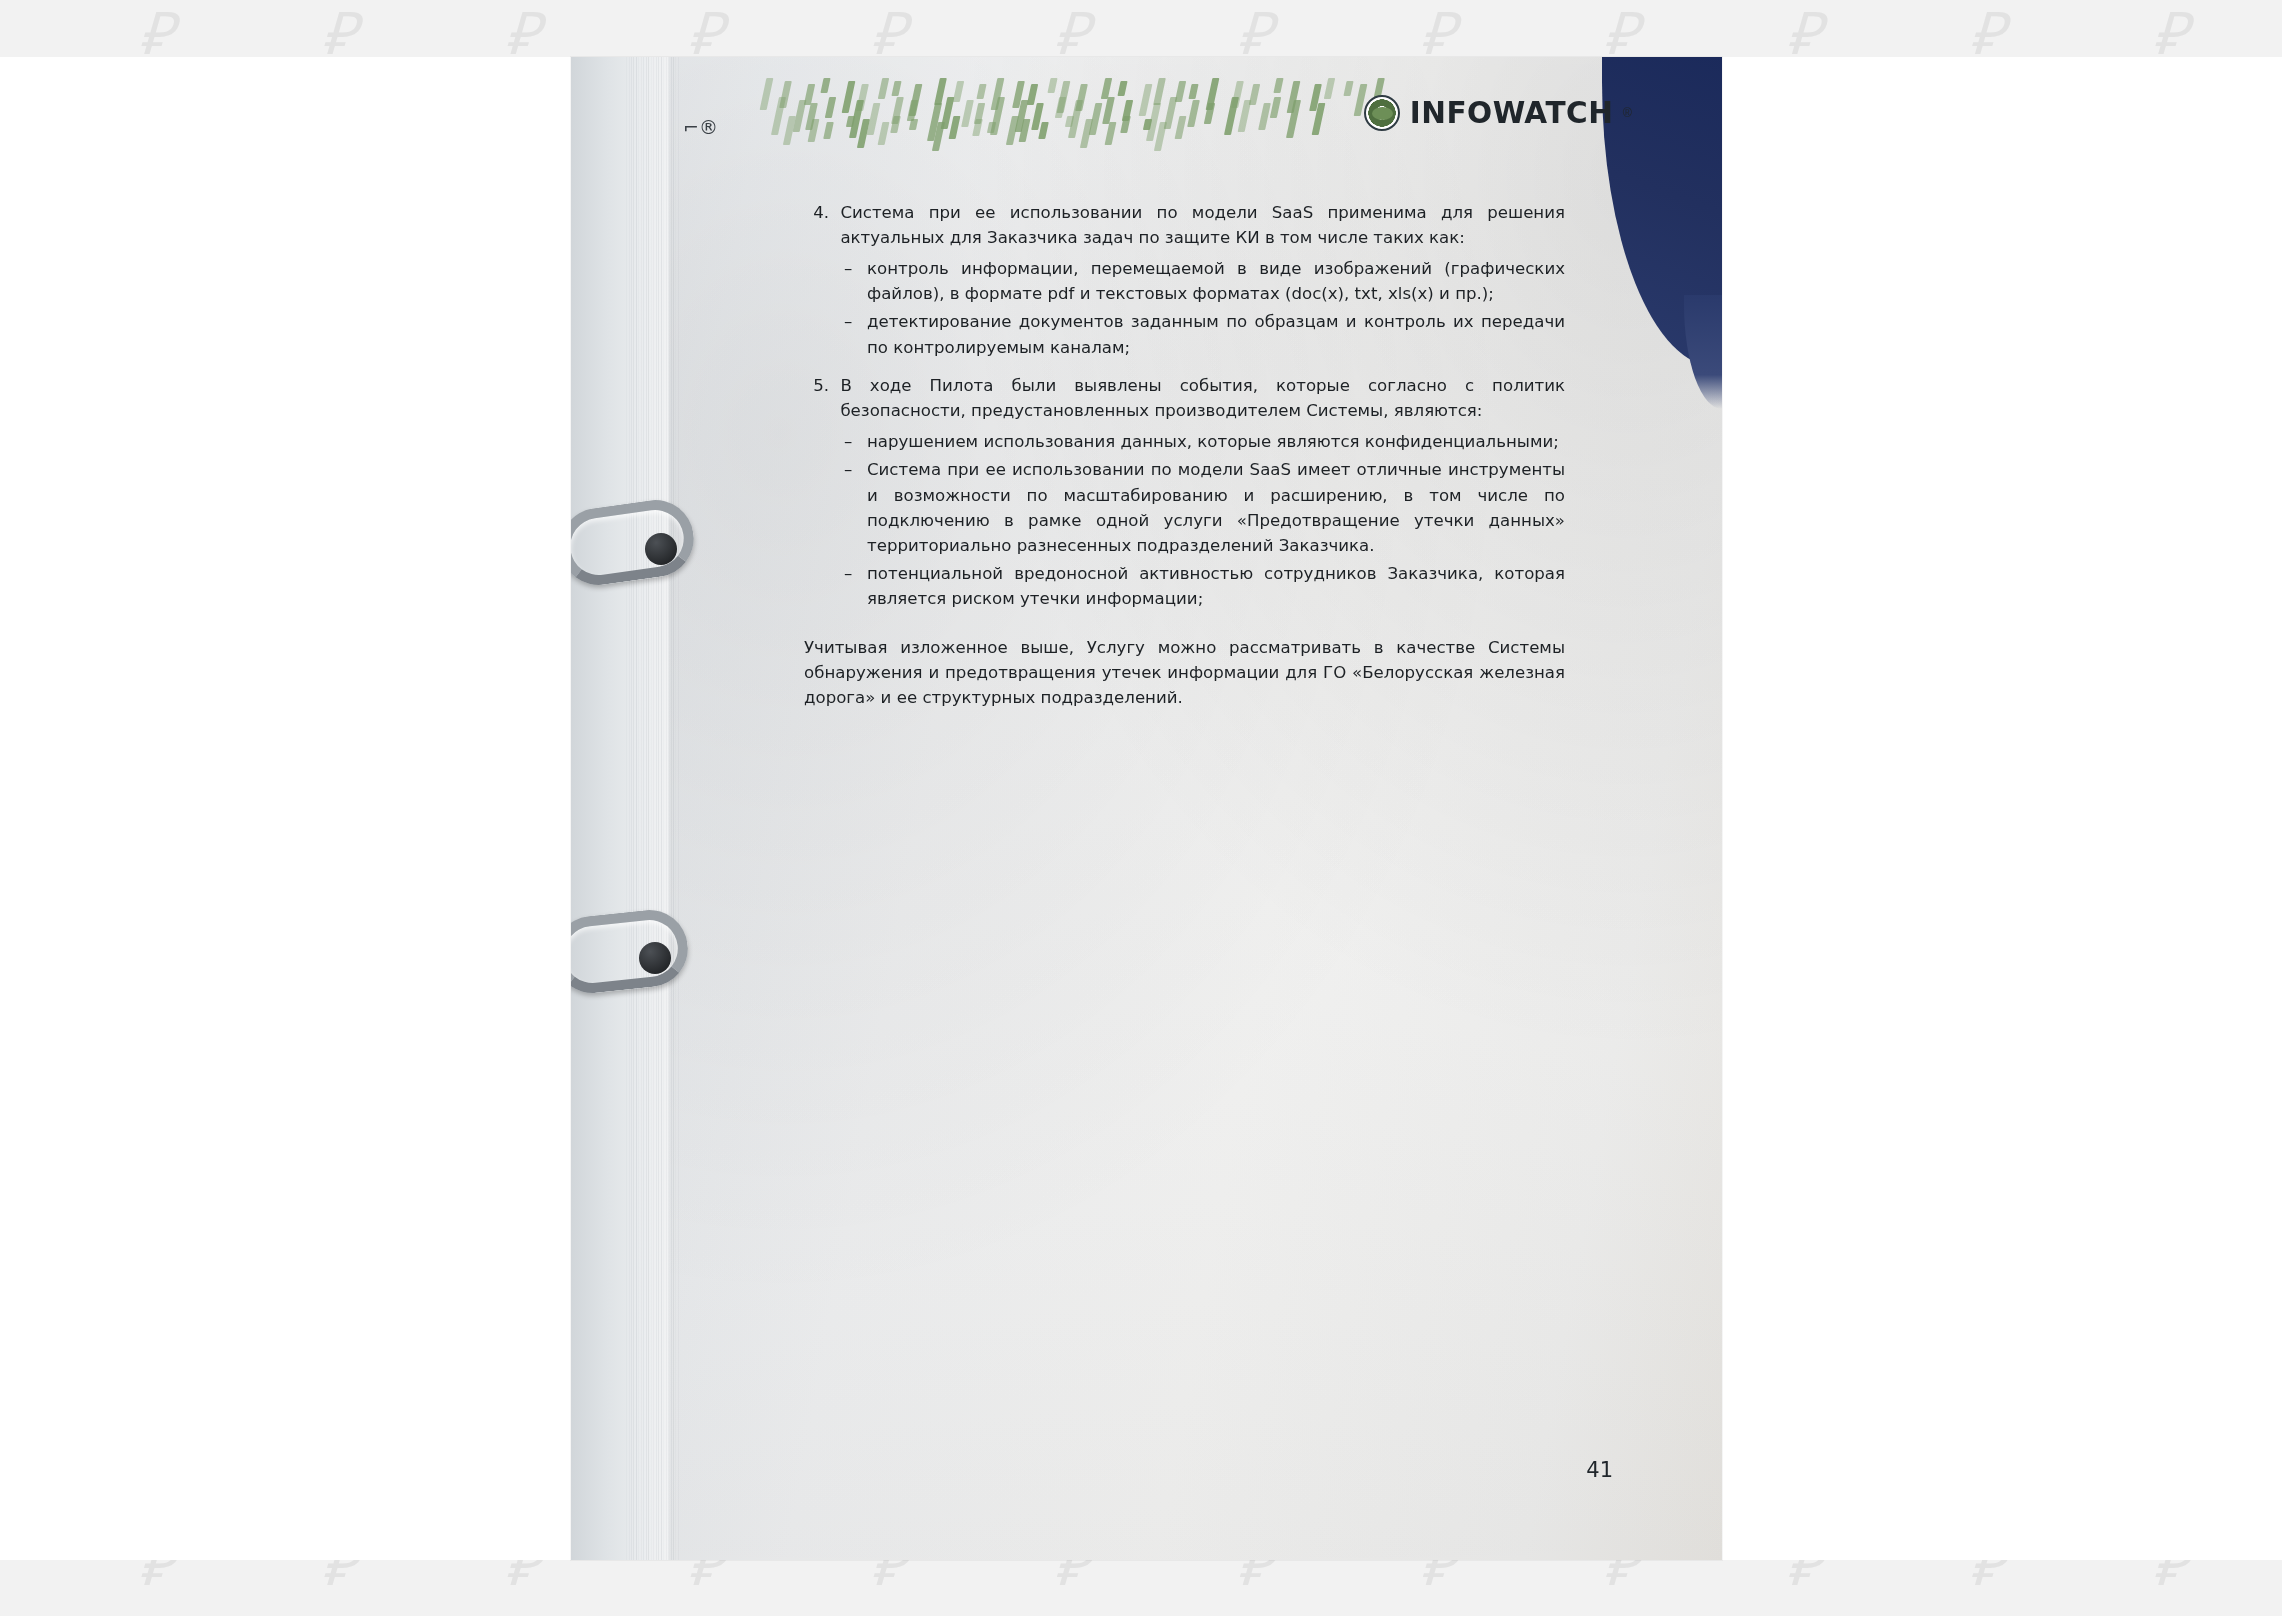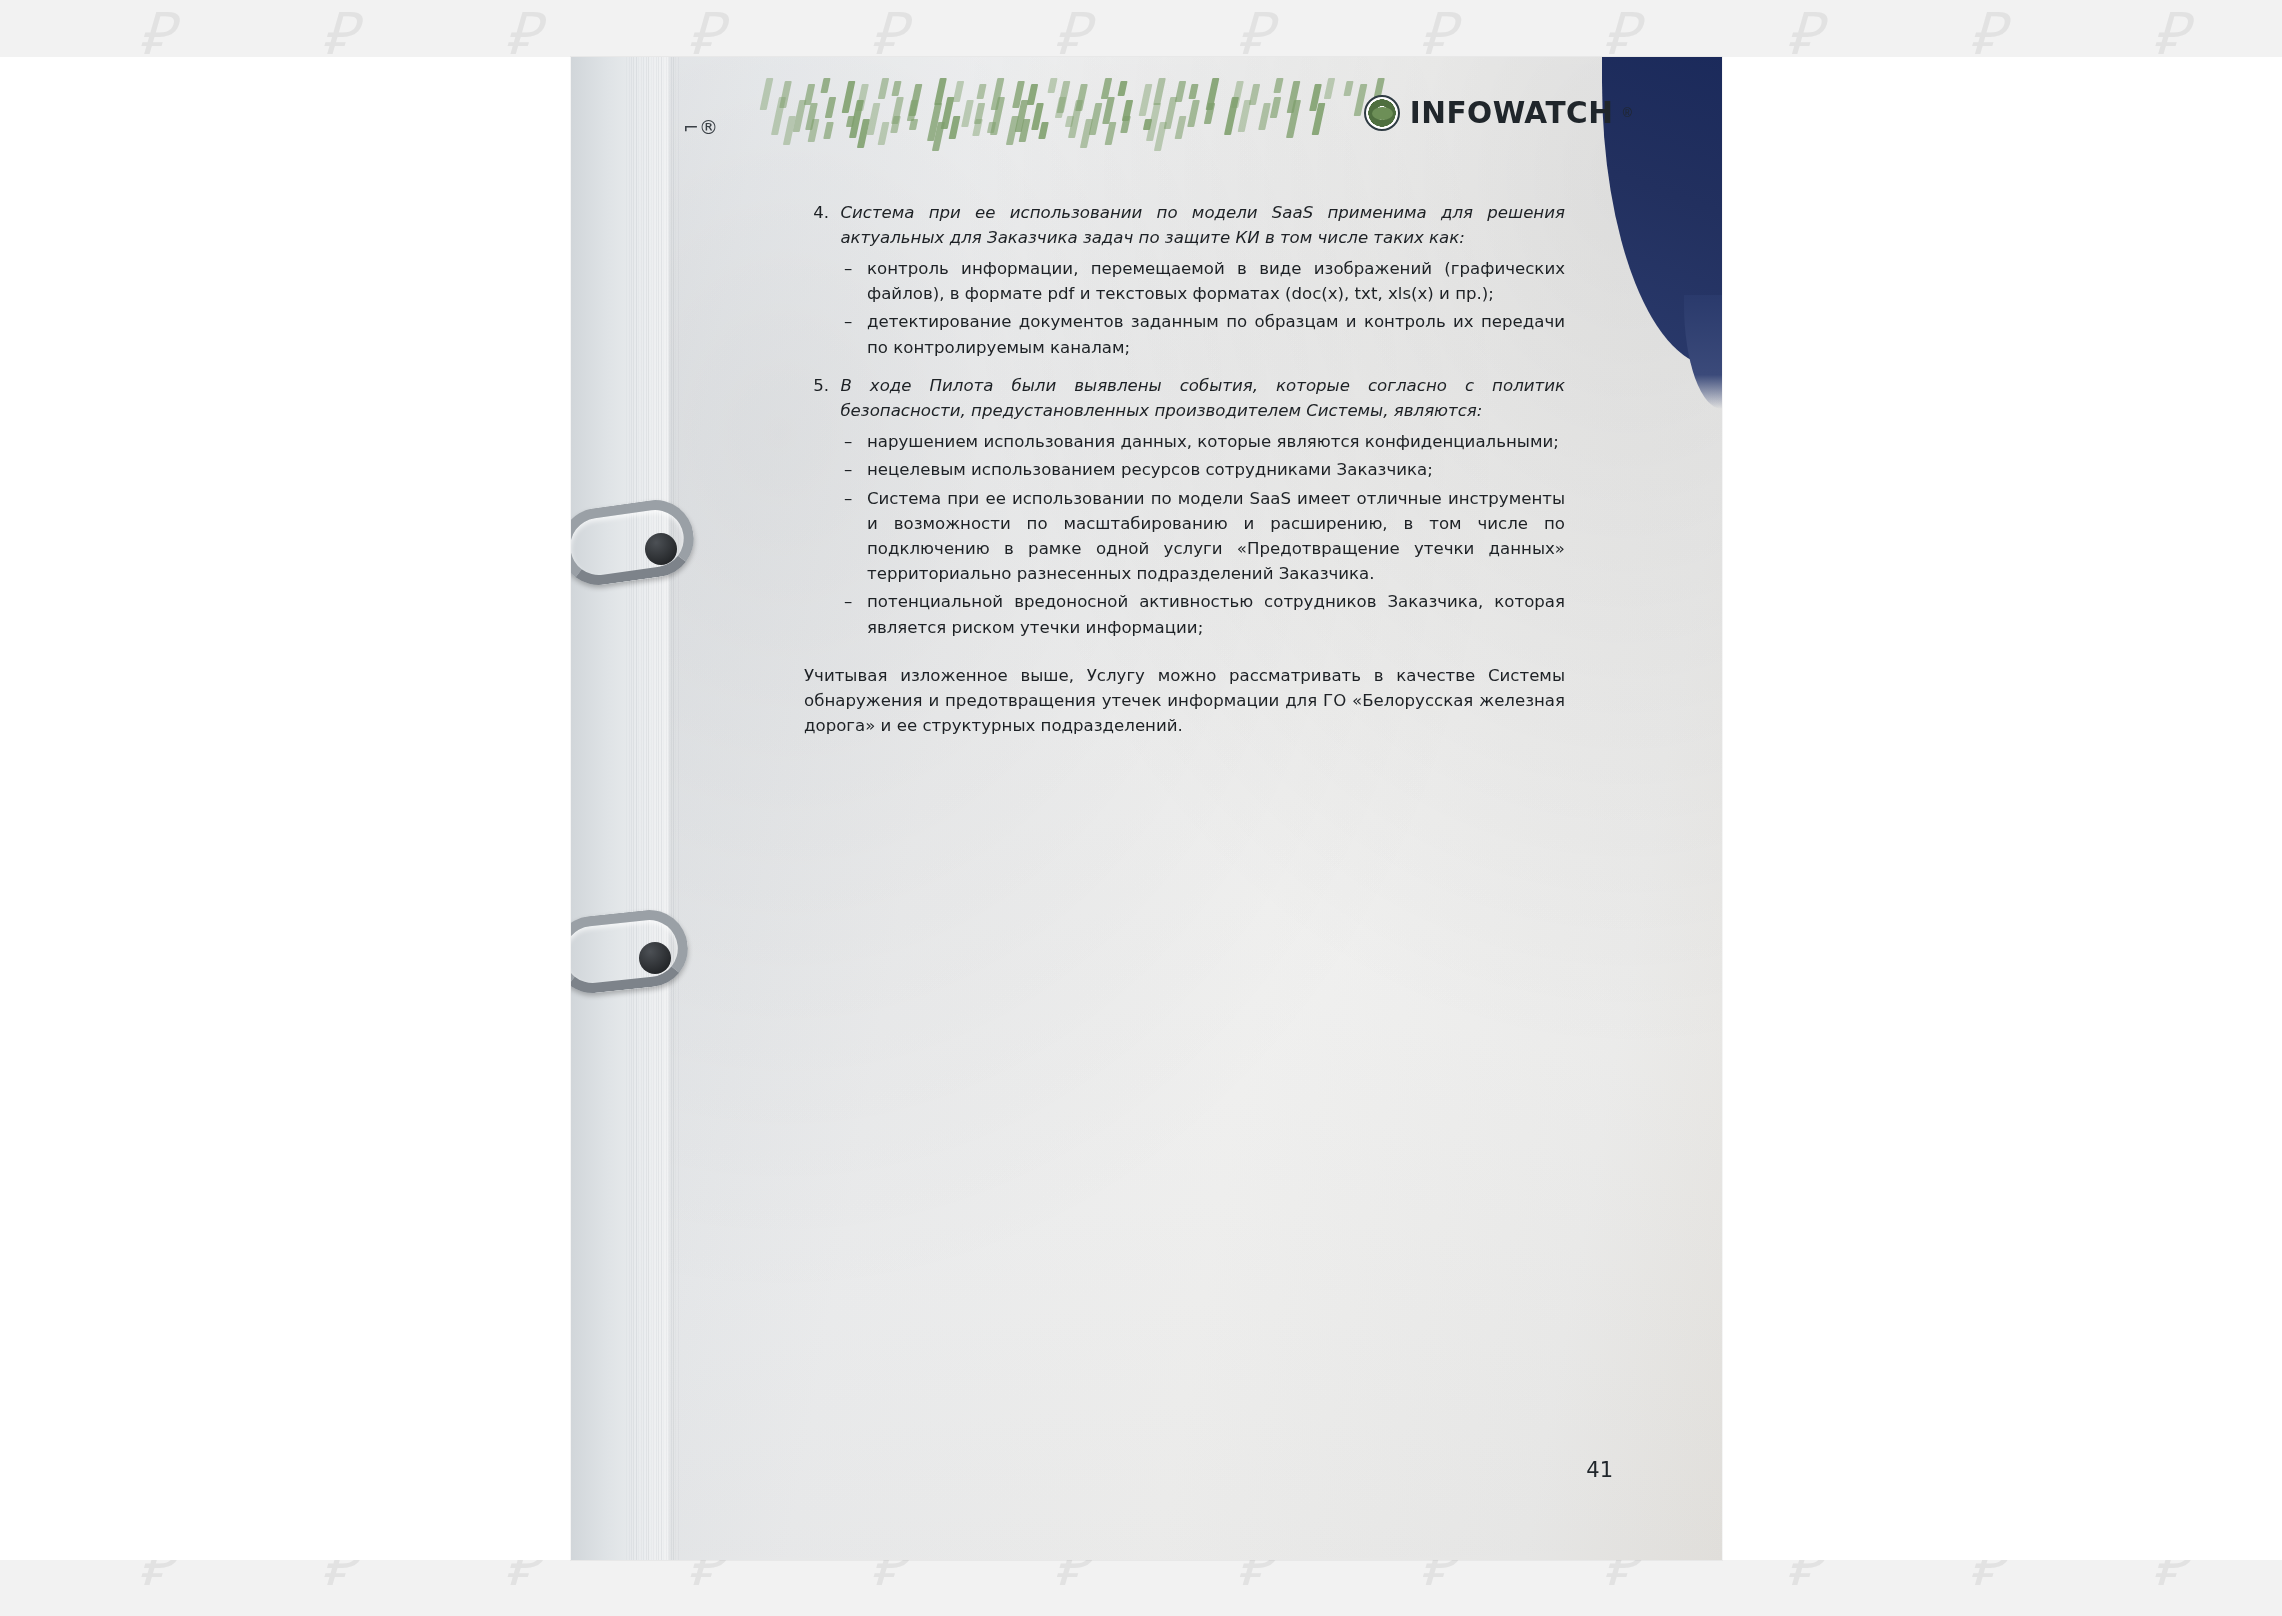--- a/index.html
+++ b/index.html
@@ -216,21 +216,21 @@
     display: flex;
     gap: 11.4px;
     margin-bottom: 5.7px;
   }
   .num-item .num {
     width: 25px;
     flex: 0 0 25px;
     text-align: right;
     font-size: 16.6px;
   }
-  .num-item .txt { flex: 1; font-style: italic; }
+  .num-item .txt { flex: 1; }
 
   ul.dashlist {
     list-style: none;
     margin: 5.7px 0 13.3px 0;
     padding: 0 0 0 63px;
   }
   ul.dashlist li {
     position: relative;
     margin-bottom: 2.9px;
     text-align: justify;
@@ -420,21 +420,20 @@
           <li>контроль информации, перемещаемой в виде изображений (графических файлов), в формате pdf и текстовых форматах (doc(x), txt, xls(x) и пр.);</li>
           <li>детектирование документов заданным по образцам и контроль их передачи по контролируемым каналам;</li>
         </ul>
 
         <div class="num-item">
           <div class="num">5.</div>
           <div class="txt">В ходе Пилота были выявлены события, которые согласно с политик безопасности, предустановленных производителем Системы, являются:</div>
         </div>
         <ul class="dashlist">
           <li>нарушением использования данных, которые являются конфиденциальными;</li>
-          <li>нецелевым использованием ресурсов сотрудниками Заказчика;</li>
           <li>Система при ее использовании по модели SaaS имеет отличные инструменты и возможности по масштабированию и расширению, в том числе по подключению в рамке одной услуги «Предотвращение утечки данных» территориально разнесенных подразделений Заказчика.</li>
           <li>потенциальной вредоносной активностью сотрудников Заказчика, которая является риском утечки информации;</li>
         </ul>
 
         <div class="para">Учитывая изложенное выше, Услугу можно рассматривать в качестве Системы обнаружения и предотвращения утечек информации для ГО «Белорусская железная дорога» и ее структурных подразделений.</div>
       </div>
 
       <div class="page-number">41</div>
     </div>
   </div>

